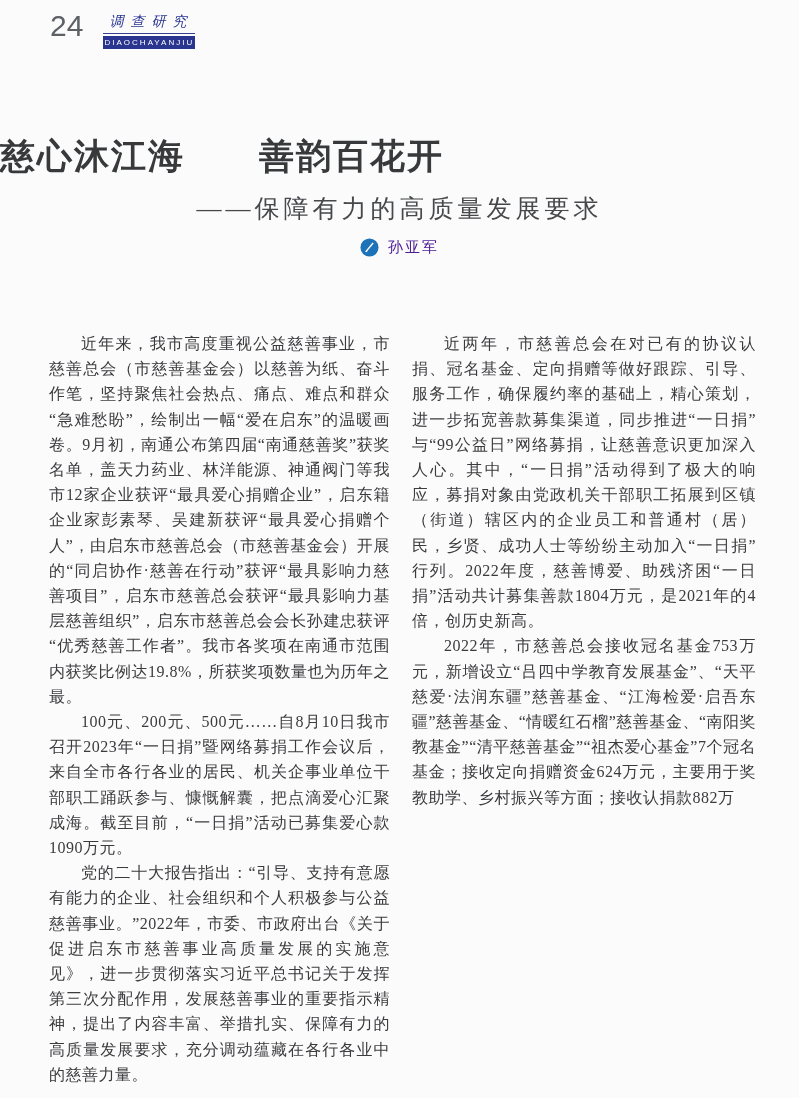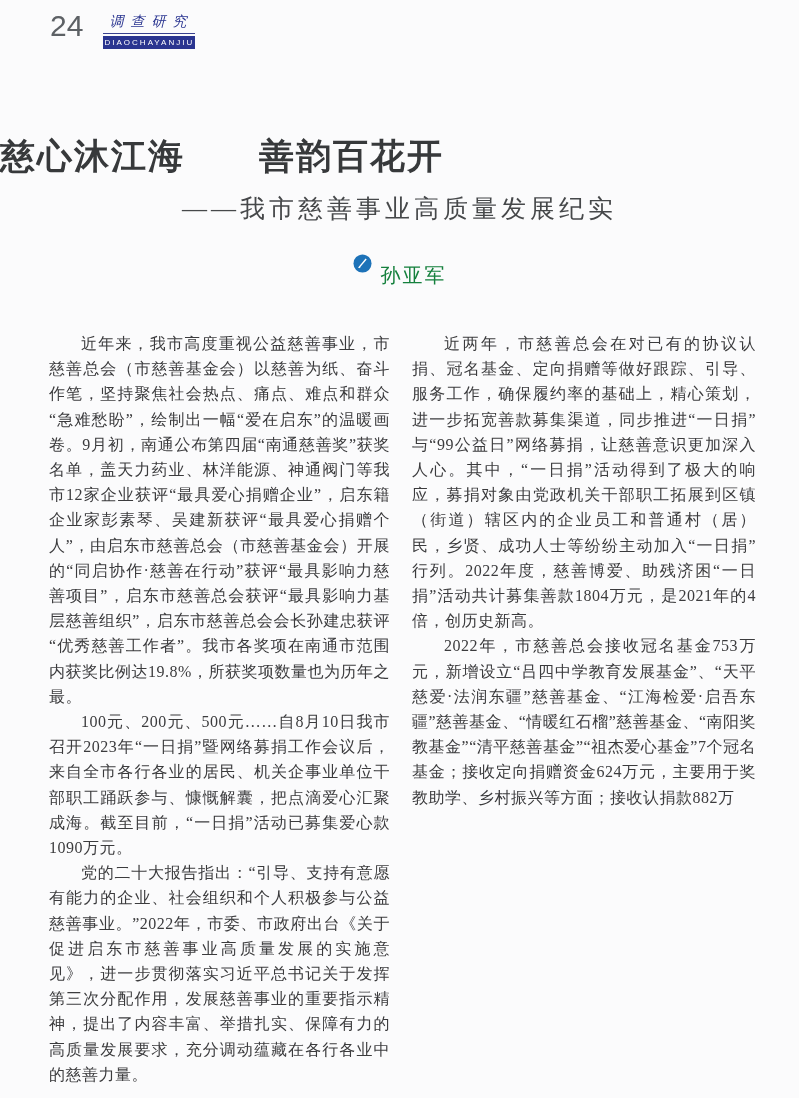--- a/index.html
+++ b/index.html
@@ -52,21 +52,21 @@
     position: absolute; top: 192px; left: 0; width: 100%;
     text-align: center;
     font-size: 25px; color: #46484a;
     letter-spacing: 4px;
   }
   .byline {
     position: absolute; top: 238px; left: 0; width: 100%;
     display: flex; justify-content: center; align-items: center; gap: 9px;
   }
   .author-icon { width: 19px; height: 19px; display: block; }
-  .author-name { font-size: 20px; color: #15803d; letter-spacing: 2px; margin-top: 24px; }
+  .author-name { font-size: 15px; color: #4c1d95; letter-spacing: 2px; }
 
   
   .column {
     position: absolute; top: 331px;
     width: 341px;
     font-size: 16px; line-height: 25.2px;
     letter-spacing: 0.5px;
     color: #3b3b3d;
     text-align: justify;
   }
@@ -98,21 +98,21 @@
 
   <div class="masthead">
     <div class="page-number">24</div>
     <div class="section-block">
       <div class="section-title">调查研究</div>
       <div class="section-badge">DIAOCHAYANJIU</div>
     </div>
   </div>
 
   <div class="article-title">慈心沐江海　　善韵百花开</div>
-  <div class="article-subtitle">——我市慈善事业高质量发展纪实</div>
+  <div class="article-subtitle">——保障有力的高质量发展要求</div>
   <div class="byline">
     <span>
       <svg class="author-icon" viewBox="0 0 20 20" aria-hidden="true">
         <circle cx="10" cy="10" r="9.5" fill="#1d72b8"></circle>
         <path d="M6 14.6 L13.8 5.2" stroke="#ffffff" stroke-width="1.5" fill="none"></path>
         <path d="M6 14.6 l2.1 -0.6 -1.4 -1.2 z" fill="#ffffff"></path>
       </svg>
     </span>
     <span class="author-name">孙亚军</span>
   </div>

